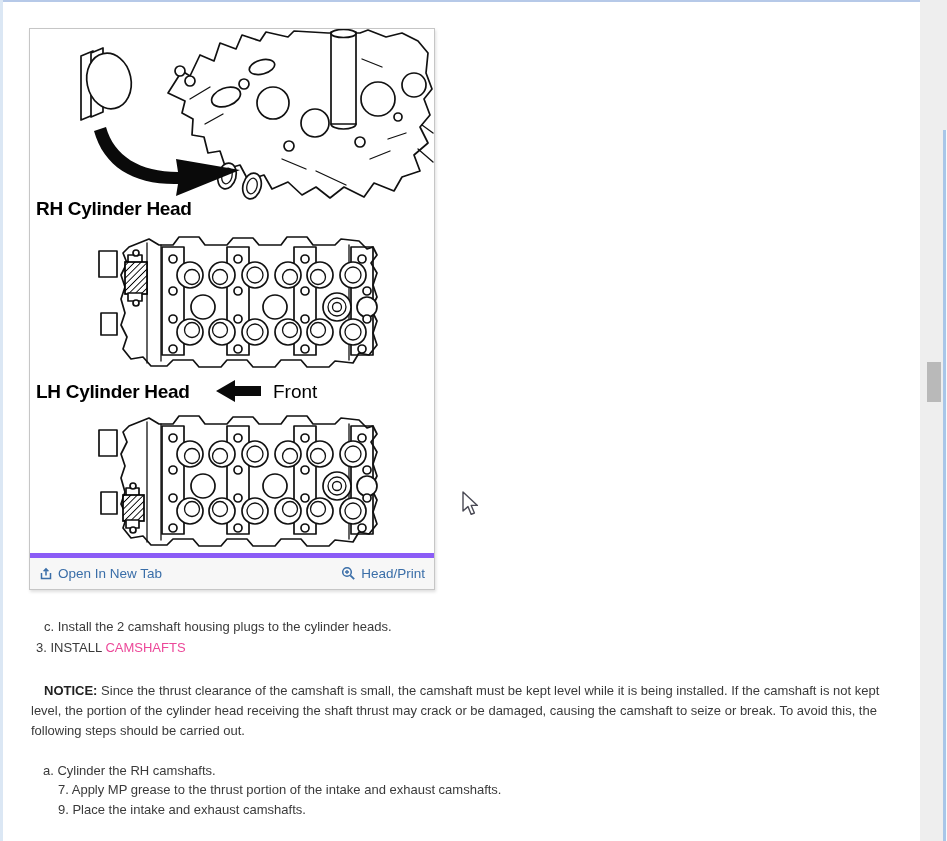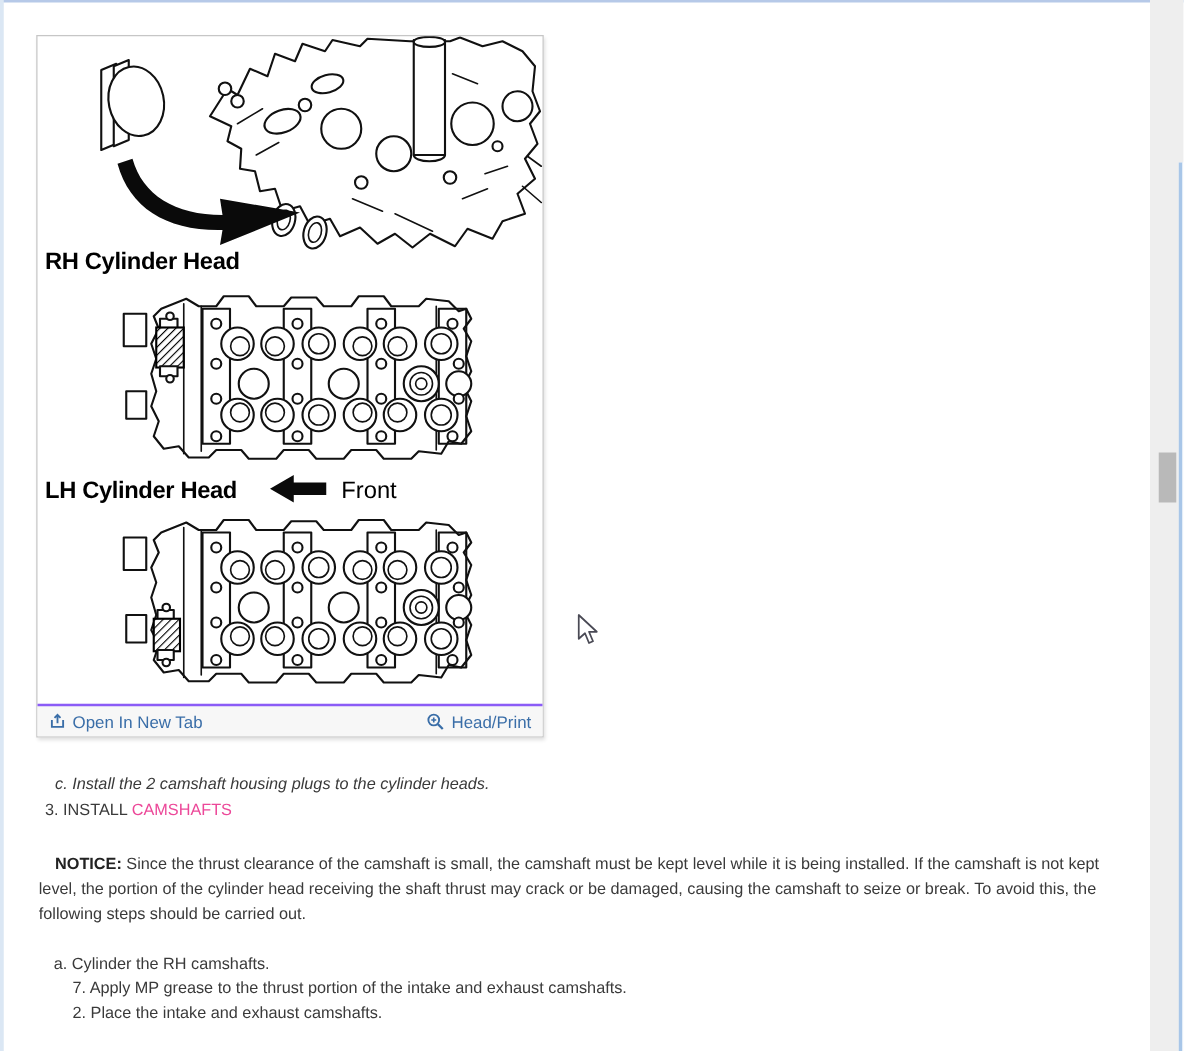--- a/index.html
+++ b/index.html
@@ -10,22 +10,22 @@
   .left-strip{position:absolute;left:0;top:0;width:3px;height:841px;background:#dbe7f4;}
   .scroll-gutter{position:absolute;left:920px;top:0;width:23px;height:841px;background:#eeeeee;}
   .scroll-thumb{position:absolute;left:927px;top:362px;width:14px;height:40px;background:#b9b9b9;}
   .right-accent{position:absolute;left:943px;top:130px;width:3px;height:711px;background:#a8c6e8;}
   .right-sliver{position:absolute;left:946px;top:130px;width:1px;height:711px;background:#f8fafd;}
   .tr-block{position:absolute;left:920px;top:0;width:27px;height:130px;background:#eeeeee;}
   
   .figure-panel{position:absolute;left:29px;top:28px;width:404px;height:560px;background:#ffffff;
                 border:1px solid #c6c6c6;box-shadow:1px 2px 3px rgba(0,0,0,0.13);}
   .figure-art{position:absolute;left:0;top:0;width:404px;height:533px;}
-  .figure-footer{position:absolute;left:0;bottom:0;width:404px;height:26px;background:#f7f7f7;
-                 border-top:2px solid #8b5cf6;display:flex;align-items:center;
+  .figure-footer{position:absolute;left:0;bottom:0;width:404px;height:36px;background:#f7f7f7;
+                 border-top:5px solid #8b5cf6;display:flex;align-items:center;
                  justify-content:space-between;padding:0 9px;box-sizing:border-box;}
   .flink{display:flex;align-items:center;gap:5px;color:#3a6ea8;font-size:13.5px;
          text-decoration:none;cursor:pointer;}
   
   .ln{fill:none;stroke:#111;stroke-width:1.7;stroke-linejoin:round;stroke-linecap:round;}
   .lnf{fill:#fff;stroke:#111;stroke-width:1.7;stroke-linejoin:round;}
   .lnt{fill:none;stroke:#111;stroke-width:1.3;stroke-linejoin:round;stroke-linecap:round;}
   .solid{fill:#0a0a0a;stroke:none;}
   .figlabel{font-family:"Liberation Sans",sans-serif;font-weight:bold;font-size:19px;
             letter-spacing:-0.3px;fill:#000;}
@@ -205,35 +205,35 @@
         <svg width="15" height="15" viewBox="0 0 15 15">
           <circle cx="6" cy="6" r="4.3" fill="none" stroke="#3a6ea8" stroke-width="1.5"></circle>
           <line x1="9.3" y1="9.3" x2="13.2" y2="13.2" stroke="#3a6ea8" stroke-width="1.8"></line>
           <path d="M6,4 V8 M4,6 H8" stroke="#3a6ea8" stroke-width="1.3"></path>
         </svg>
         <span>Head/Print</span>
       </a>
     </div>
   </div>
 
-  <div class="bodyline" style="left:44px;top:617px;font-style:italic;">c. Install the 2 camshaft housing plugs to the cylinder heads.</div>
+  <div class="bodyline" style="left:44px;top:617px;">c. Install the 2 camshaft housing plugs to the cylinder heads.</div>
 
   <div class="bodyline" style="left:36px;top:638px;">
     <span>3. INSTALL</span>
     <a class="inline-link">CAMSHAFTS</a>
   </div>
 
   <div class="para" style="left:31px;top:681px;width:877px;">
     <b>NOTICE:</b>
     <span>Since the thrust clearance of the camshaft is small, the camshaft must be kept level while it is being installed. If the camshaft is not kept level, the portion of the cylinder head receiving the shaft thrust may crack or be damaged, causing the camshaft to seize or break. To avoid this, the following steps should be carried out.</span>
   </div>
 
   <div class="bodyline" style="left:43px;top:761px;">a. Cylinder the RH camshafts.</div>
   <div class="bodyline" style="left:58px;top:780px;">7. Apply MP grease to the thrust portion of the intake and exhaust camshafts.</div>
-  <div class="bodyline" style="left:58px;top:800px;">2. Place the intake and exhaust camshafts.</div>
+  <div class="bodyline" style="left:58px;top:800px;">9. Place the intake and exhaust camshafts.</div>
 
   <div class="scroll-gutter"></div>
   <div class="tr-block"></div>
   <div class="right-accent"></div>
   <div class="right-sliver"></div>
   <div class="scroll-thumb"></div>
 
   <svg class="cursor" viewBox="0 0 20 26">
     <path d="M2,1 L2,20 L7,15.6 L10.2,23.4 L13.4,22 L10.2,14.4 L16.4,14.4 Z" fill="#ffffff" stroke="#4a4a55" stroke-width="1.4" stroke-linejoin="round"></path>
   </svg>

